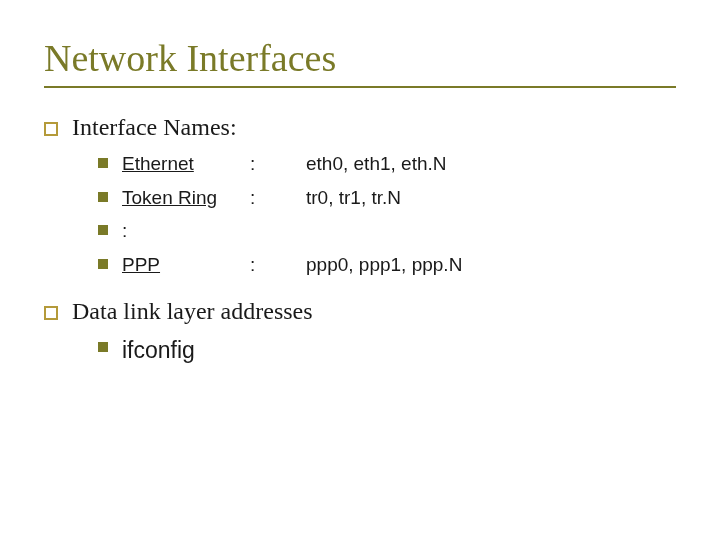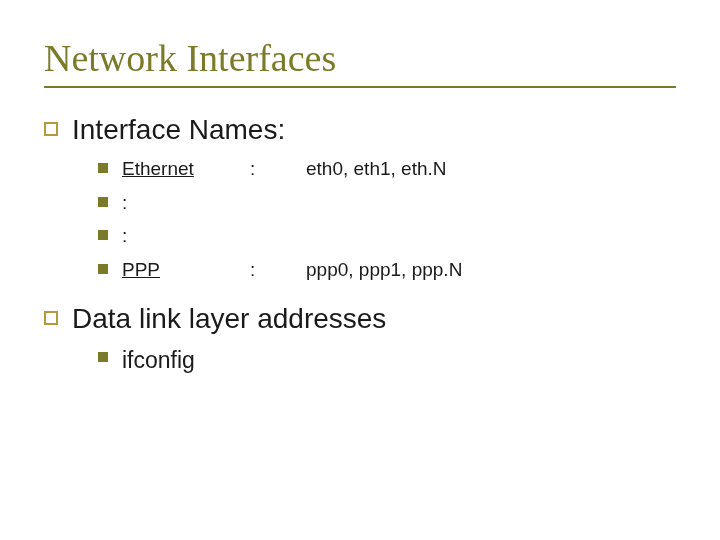--- a/index.html
+++ b/index.html
@@ -33,21 +33,22 @@
   }
   .bullet-p .marker {
     width: 14px;
     height: 14px;
     border: 2px solid #b49a3a;
     margin-top: 8px;
     margin-right: 14px;
     flex-shrink: 0;
   }
   .bullet-p .text {
-    font-size: 28px;
+    font-size: 24px;
+    font-family: Liberation Serif, serif;
   }
   .sublist {
     margin-left: 54px;
     margin-top: 6px;
     margin-bottom: 20px;
   }
   .bullet-n {
     display: flex;
     align-items: flex-start;
     margin-bottom: 8px;
@@ -91,21 +92,23 @@
       <span class="marker"></span>
       <span class="row">
         <span class="col-name">Ethernet</span>
         <span class="col-sep">:</span>
         <span class="col-val">eth0, eth1, eth.N</span>
       </span>
     </div>
     <div class="bullet-n">
       <span class="marker"></span>
       <span class="row">
+        <span class="col-name">Token Ring</span>
         <span class="col-sep">:</span>
+        <span class="col-val">tr0, tr1, tr.N</span>
       </span>
     </div>
     <div class="bullet-n">
       <span class="marker"></span>
       <span class="row">
         <span class="col-sep">:</span>
       </span>
     </div>
     <div class="bullet-n">
       <span class="marker"></span>

